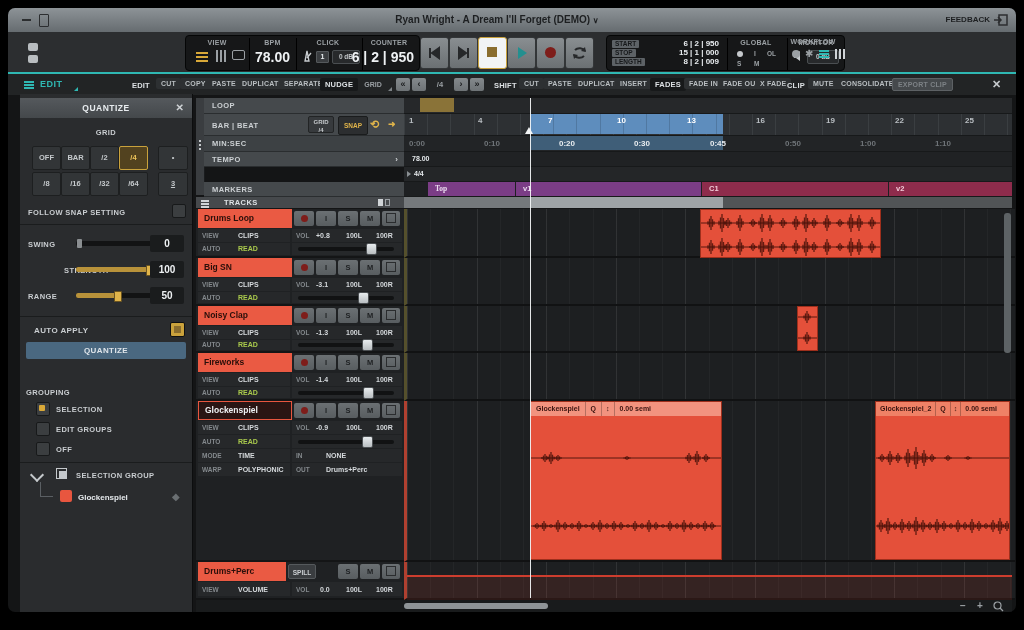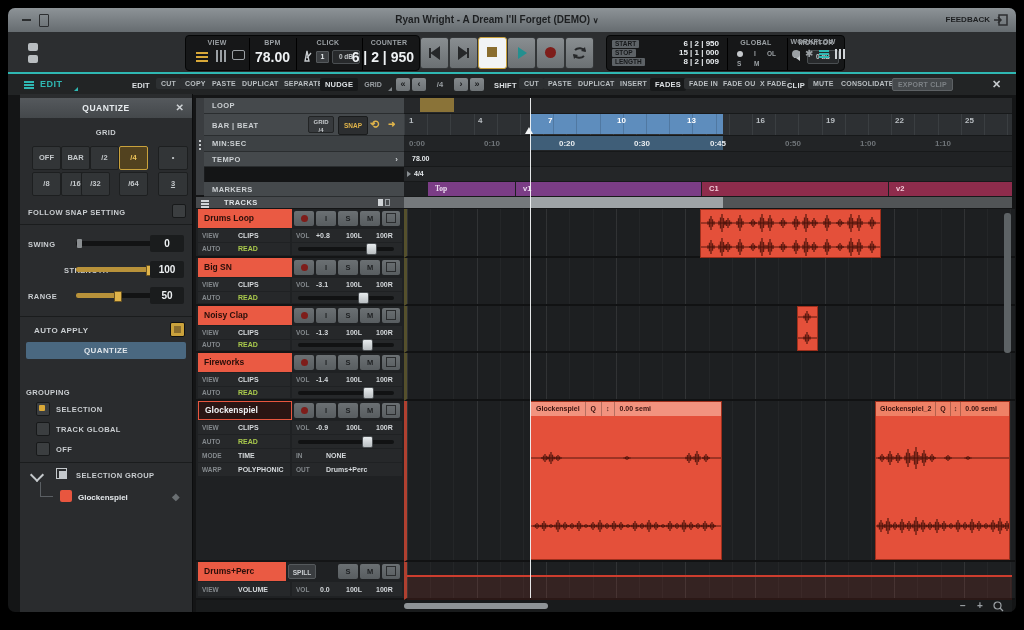--- a/index.html
+++ b/index.html
@@ -217,21 +217,21 @@
     </div>
     <div class="a qlbl" style="left:0;top:34px;width:172px;text-align:center;">GRID</div>
 
     <div class="a qbtn" style="left:12px;top:52px;width:27px;height:22px;">OFF</div>
     <div class="a qbtn" style="left:41px;top:52px;width:27px;height:22px;">BAR</div>
     <div class="a qbtn" style="left:70px;top:52px;width:27px;height:22px;">/2</div>
     <div class="a qbtn sel" style="left:99px;top:52px;width:27px;height:22px;">/4</div>
     <div class="a qbtn" style="left:138px;top:52px;width:28px;height:22px;">•</div>
     <div class="a qbtn" style="left:12px;top:78px;width:27px;height:22px;">/8</div>
     <div class="a qbtn" style="left:41px;top:78px;width:27px;height:22px;">/16</div>
-    <div class="a qbtn" style="left:61px;top:78px;width:27px;height:22px;">/32</div>
+    <div class="a qbtn" style="left:70px;top:78px;width:27px;height:22px;">/32</div>
     <div class="a qbtn" style="left:99px;top:78px;width:27px;height:22px;">/64</div>
     <div class="a qbtn" style="left:138px;top:78px;width:28px;height:22px;text-decoration:underline;">3</div>
 
     <div class="a qlbl" style="left:8px;top:114px;">FOLLOW SNAP SETTING</div>
     <div class="a chk" style="left:152px;top:110px;"></div>
     <div class="a qdiv" style="top:130px;"></div>
 
     <div class="a qlbl" style="left:8px;top:146px;">SWING</div>
     <div class="a slider" style="left:56px;top:147px;width:78px;">
       <div class="a" style="left:1px;top:-2px;width:5px;height:9px;background:#8a8e91;border-radius:1px;"></div>
@@ -256,21 +256,21 @@
     <div class="a qlbl" style="left:14px;top:232px;font-size:8px;">AUTO APPLY</div>
     <div class="a" style="left:150px;top:228px;width:13px;height:13px;background:#caa23c;border:1px solid #0f1011;border-radius:2px;">
       <div class="a" style="left:3px;top:3px;width:7px;height:7px;background:#8a6d2e;"></div>
     </div>
     <div class="a" style="left:6px;top:248px;width:160px;height:17px;background:#4a6880;border-radius:2px;color:#dfe5ea;font-size:8px;font-weight:bold;text-align:center;line-height:17px;letter-spacing:.4px;">QUANTIZE</div>
 
     <div class="a qlbl" style="left:6px;top:294px;">GROUPING</div>
     <div class="a chk on" style="left:16px;top:308px;"></div>
     <div class="a qlbl" style="left:36px;top:311px;">SELECTION</div>
     <div class="a chk" style="left:16px;top:328px;"></div>
-    <div class="a qlbl" style="left:36px;top:331px;">TRACK GLOBAL</div>
+    <div class="a qlbl" style="left:36px;top:331px;">EDIT GROUPS</div>
     <div class="a chk" style="left:16px;top:348px;"></div>
     <div class="a qlbl" style="left:36px;top:351px;">OFF</div>
     <div class="a qdiv" style="top:368px;"></div>
 
     <div class="a" style="left:12px;top:376px;width:8px;height:8px;border-left:2px solid #c5c9cc;border-bottom:2px solid #c5c9cc;transform:rotate(-45deg);"></div>
     <div class="a" style="left:36px;top:374px;width:9px;height:9px;border:1.5px solid #c5c9cc;background:#2a2c2e;">
       <div class="a" style="left:2px;top:2px;width:7px;height:7px;background:#c5c9cc;"></div>
     </div>
     <div class="a qlbl" style="left:56px;top:377px;">SELECTION GROUP</div>
     <div class="a" style="left:20px;top:388px;width:12px;height:14px;border-left:1px solid #5a5f63;border-bottom:1px solid #5a5f63;"></div>

